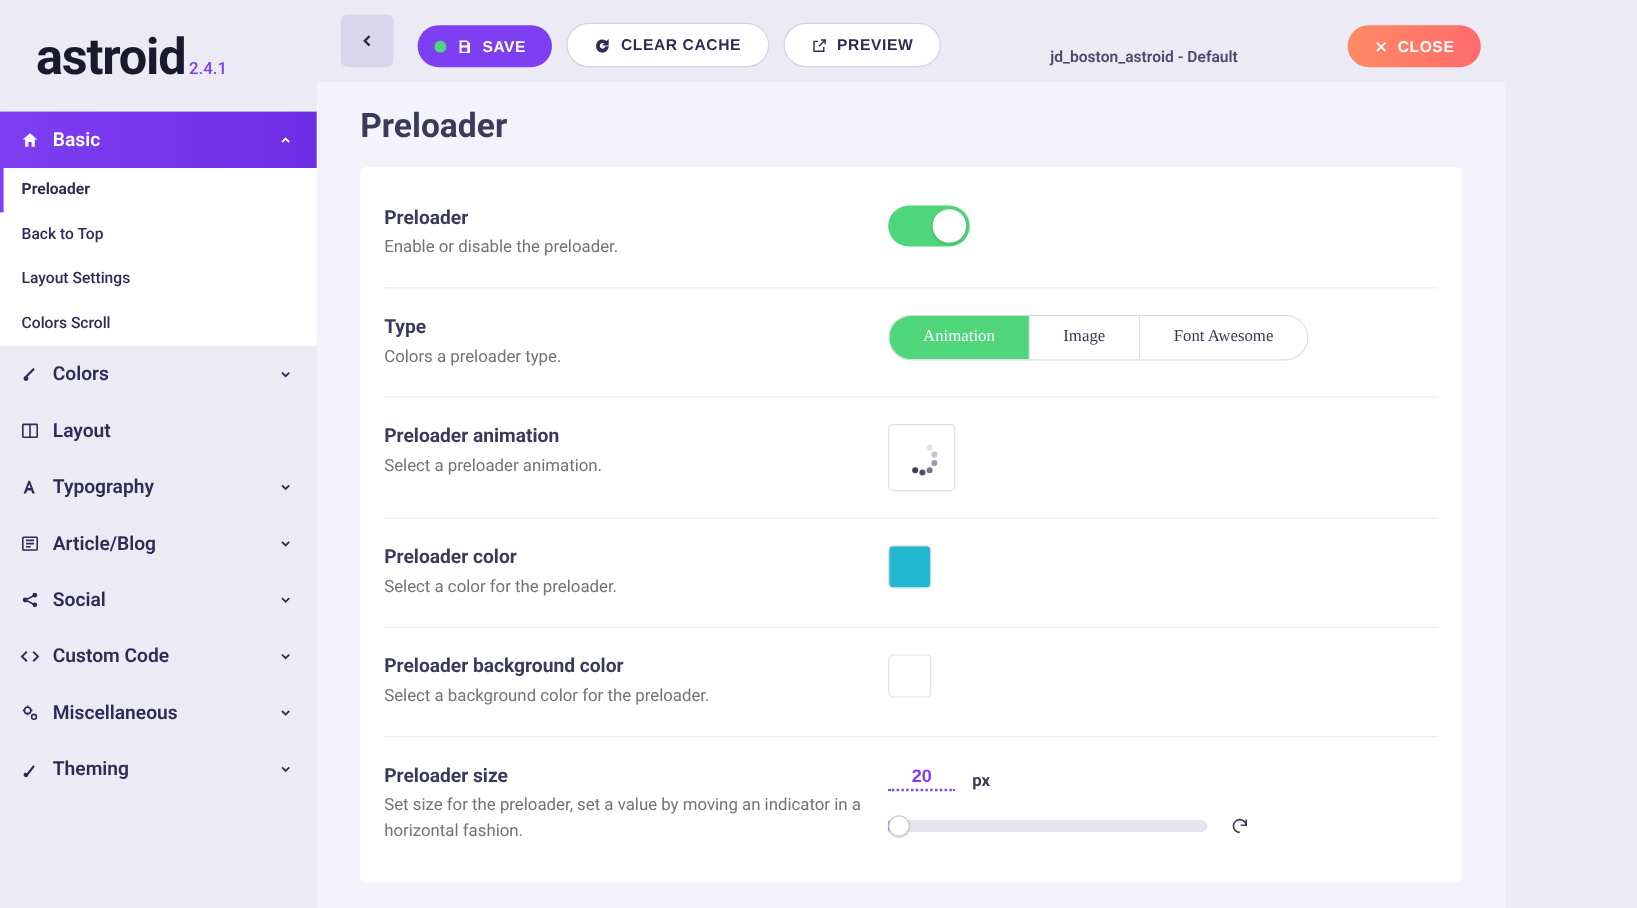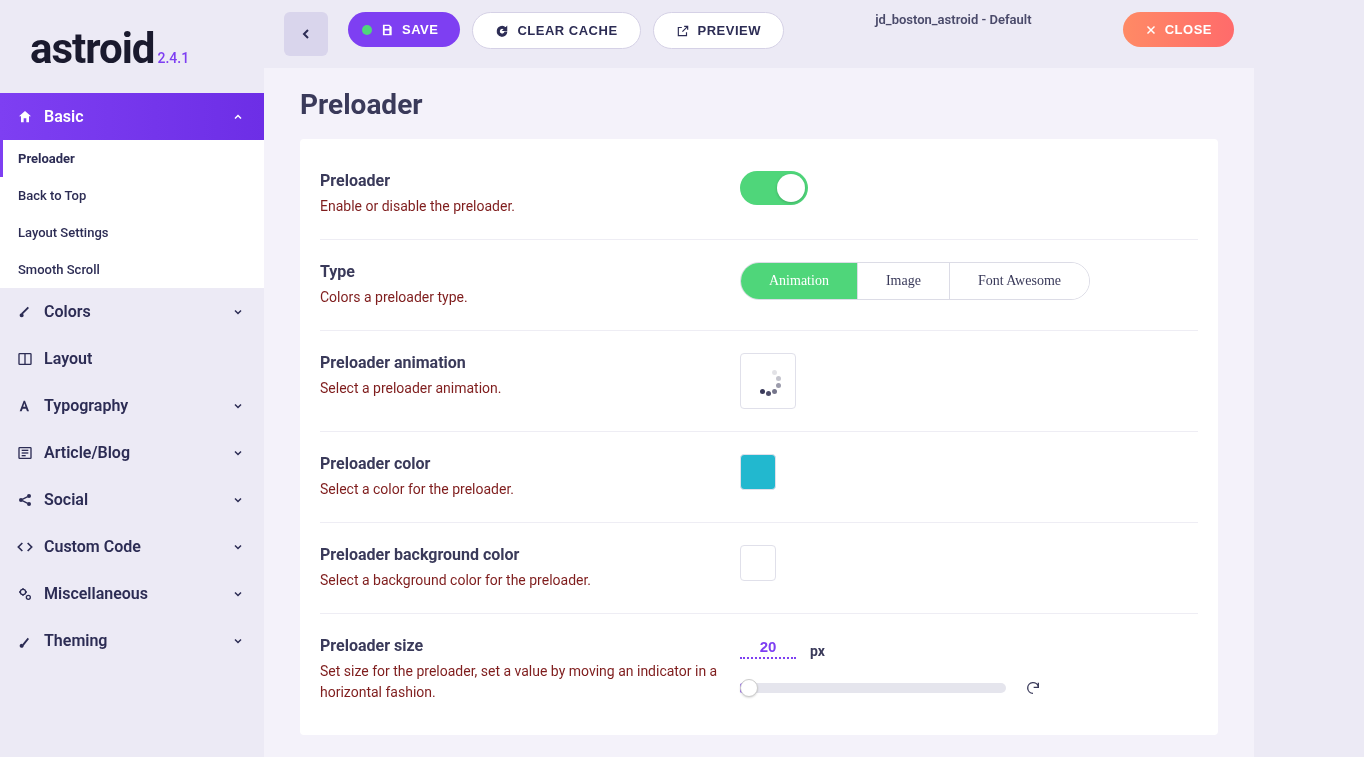--- a/index.html
+++ b/index.html
@@ -12,36 +12,36 @@
 .logo-text { font-size: 42px; font-weight: 700; color: #1a1a2e; letter-spacing: -1px; }
 .logo-version { font-size: 14px; color: #7e3ff2; font-weight: 500; margin-left: 3px; }
 .menu-item { display: flex; align-items: center; padding: 14px 20px 14px 16px; cursor: pointer; font-weight: 600; color: #2c2c54; position: relative; }
 .menu-item.active { background: linear-gradient(90deg, #7e3ff2 0%, #6d2ee6 100%); color: #fff; }
 .menu-item .icon { width: 18px; height: 18px; margin-right: 10px; display: inline-flex; align-items: center; justify-content: center; }
 .menu-item .chevron { margin-left: auto; }
 .submenu { background: #fff; }
 .submenu-item { padding: 11px 18px; font-size: 13px; cursor: pointer; color: #2c2c54; font-weight: 500; }
 .submenu-item.active { border-left: 3px solid #7e3ff2; font-weight: 700; padding-left: 15px; }
 .main { flex: 1; display: flex; flex-direction: column; position: relative; }
-.topbar { display: flex; align-items: flex-start; padding: 12px 20px; background: #eceaf5; gap: 12px; }
+.topbar { display: flex; align-items: flex-end; padding: 12px 20px; background: #eceaf5; gap: 12px; }
 .back-btn { width: 44px; height: 44px; background: #d9d5ec; border-radius: 6px; display: flex; align-items: center; justify-content: center; cursor: pointer; margin-right: 8px; }
 .btn { display: inline-flex; align-items: center; gap: 8px; padding: 10px 22px; border-radius: 24px; font-size: 13px; font-weight: 700; cursor: pointer; border: none; letter-spacing: 0.5px; }
 .btn-save { background: #7e3ff2; color: #fff; padding-left: 14px; }
 .btn-save .dot { width: 10px; height: 10px; background: #4fd67a; border-radius: 50%; }
 .btn-outline { background: #fff; border: 1px solid #d5d1e6; color: #2c2c54; }
 .page-title-bar { flex: 1; text-align: center; font-size: 13px; font-weight: 600; color: #4a4a6a; }
 .btn-close { background: linear-gradient(90deg, #ff8a65 0%, #ff6b6b 100%); color: #fff; margin-left: auto; }
 .content { flex: 1; overflow-y: auto; padding: 20px 36px; background: #f4f2fa; }
 .section-title { font-size: 28px; font-weight: 700; color: #3a3a5a; margin-bottom: 18px; }
 .panel { background: #fff; border-radius: 4px; padding: 10px 20px; margin-bottom: 40px; }
 .form-row { display: flex; align-items: flex-start; padding: 22px 0; border-bottom: 1px solid #eeedf4; }
 .form-row:last-child { border-bottom: none; }
 .form-label-col { width: 420px; }
 .form-label { font-size: 16px; font-weight: 700; color: #3a3a5a; margin-bottom: 6px; }
-.form-desc { font-size: 14px; color: #7f1d1d; line-height: 1.5; }
+.form-desc { font-size: 14px; color: #737373; line-height: 1.5; }
 .form-control-col { flex: 1; }
 .toggle { width: 68px; height: 34px; background: #4fd67a; border-radius: 17px; position: relative; cursor: pointer; }
 .toggle::after { content: ''; position: absolute; width: 28px; height: 28px; background: #fff; border-radius: 50%; top: 3px; right: 3px; box-shadow: 0 1px 3px rgba(0,0,0,0.2); }
 .segmented { display: inline-flex; border: 1px solid #dcdce6; border-radius: 24px; overflow: hidden; }
 .segmented-item { padding: 10px 28px; font-size: 14px; cursor: pointer; background: #fff; color: #3a3a5a; border-right: 1px solid #dcdce6; font-family: Liberation Serif, serif; }
 .segmented-item:last-child { border-right: none; }
 .segmented-item.active { background: #4fd67a; color: #fff; }
 .anim-preview { width: 56px; height: 56px; border: 1px solid #e0e0ea; border-radius: 4px; display: flex; align-items: center; justify-content: center; cursor: pointer; }
 .spinner-dots { position: relative; width: 32px; height: 32px; }
 .spinner-dots span { position: absolute; width: 5px; height: 5px; background: #3a3a5a; border-radius: 50%; }
@@ -75,21 +75,21 @@
       <span class="chevron">
           <svg width="12" height="12" viewBox="0 0 24 24" fill="none" stroke="currentColor" stroke-width="3">
             <polyline points="18 15 12 9 6 15"></polyline>
           </svg>
         </span>
     </div>
     <div class="submenu">
       <div class="submenu-item active">Preloader</div>
       <div class="submenu-item">Back to Top</div>
       <div class="submenu-item">Layout Settings</div>
-      <div class="submenu-item">Smooth Scroll</div>
+      <div class="submenu-item">Colors Scroll</div>
     </div>
 
 
     <div class="menu-item">
       <span class="icon">
           <svg width="16" height="16" viewBox="0 0 24 24" fill="currentColor">
             <path d="M7 14c-2 0-3 1.5-3 3 0 1.5 1 3 3 3s3-1.5 3-3c0-1-1-2-1-2l9-9-2-2-9 9s-1 1 0 1z"></path>
           </svg>
         </span>
       <span>Colors</span>

